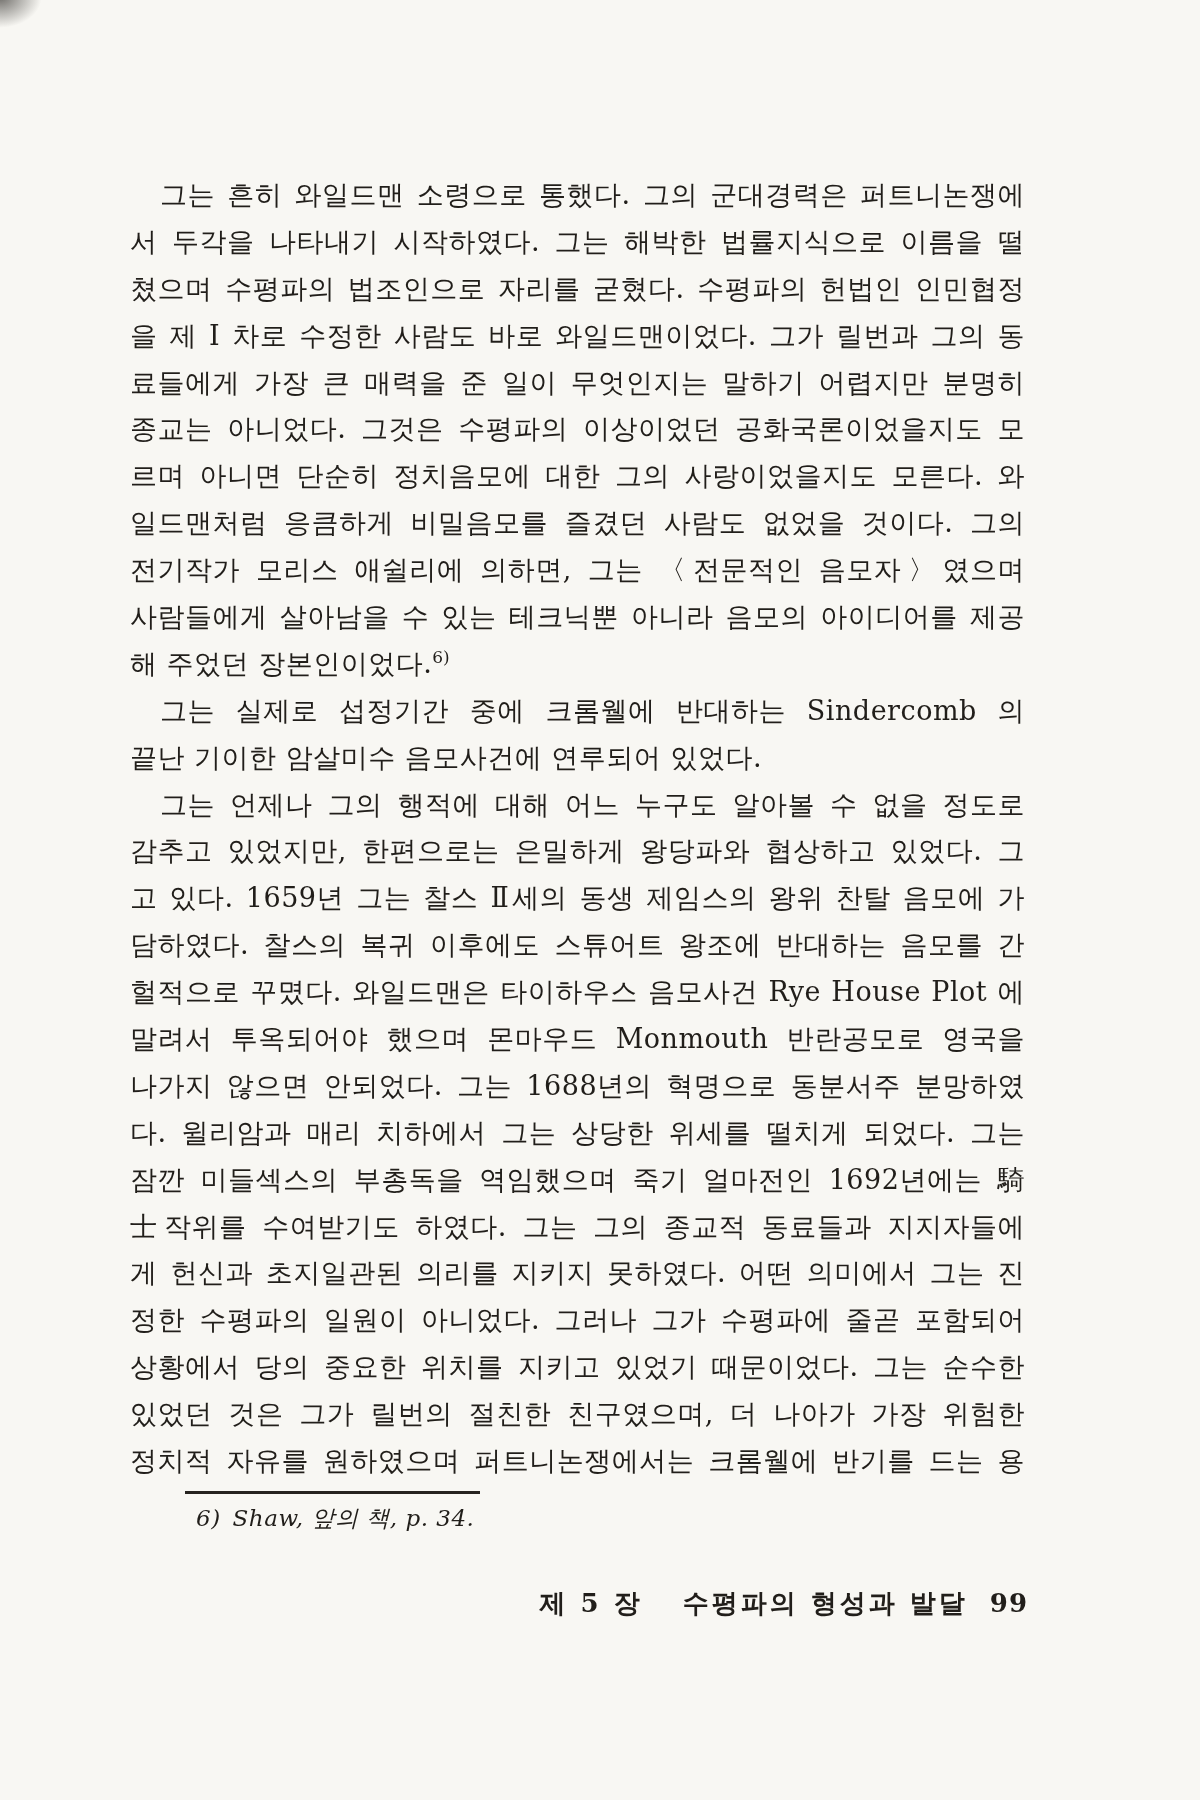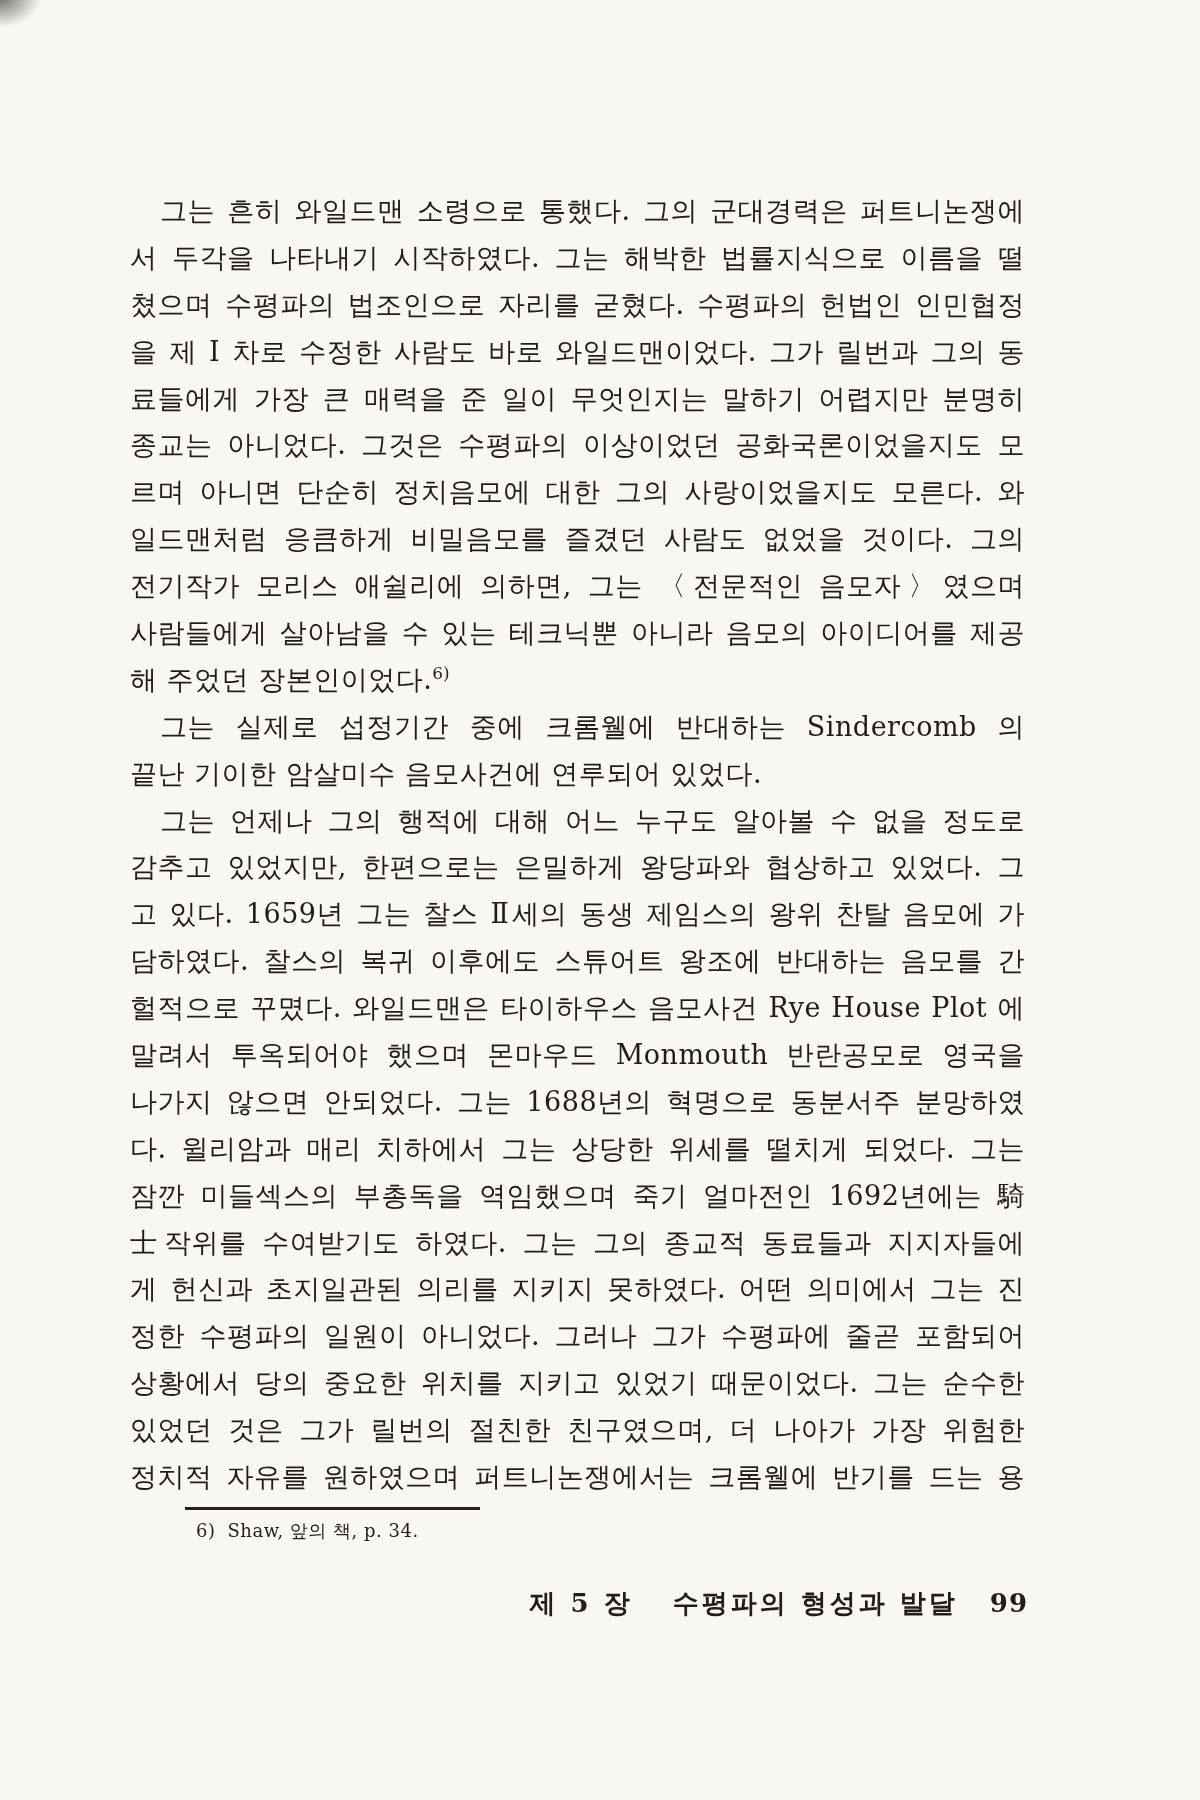--- a/index.html
+++ b/index.html
@@ -10,21 +10,21 @@
     font-family:"DejaVu Serif","Liberation Serif",serif;
     color:#211e1a;
     overflow:hidden;
   }
   .smudge{
     position:absolute;left:-18px;top:-16px;width:60px;height:44px;
     background:radial-gradient(ellipse at 30% 30%, rgba(40,38,34,.65), rgba(40,38,34,0) 70%);
     pointer-events:none;
   }
   .body-text{
-    position:absolute;left:130px;top:188px;width:895px;
+    position:absolute;left:130px;top:172px;width:895px;
   }
   .line{
     font-size:27px;
     line-height:46.9px;
     height:46.9px;
     letter-spacing:.5px;
     text-align:justify;
     text-align-last:justify;
     word-break:keep-all;
     white-space:normal;
@@ -32,30 +32,30 @@
   }
   .line.short{text-align-last:left;}
   .line.indent{text-indent:30px;}
   .fnref{font-size:17px;vertical-align:super;line-height:0;letter-spacing:0;}
   .fnrule{
     margin:6px 0 0 55px;width:295px;height:0;
     border-top:3px solid #26231f;
   }
   .footnote{
     margin:9px 0 0 66px;
-    font-size:18px;letter-spacing:.5px;
+    font-size:23px;letter-spacing:.5px;font-style:italic;
   }
   .footnote .marker{margin-right:12px;}
   .page-footer{
     position:absolute;top:1586px;right:172px;
     font-size:26px;font-weight:bold;letter-spacing:3px;
     white-space:nowrap;
   }
   .page-footer .title{margin-left:40px;}
-  .page-footer .num{margin-left:32px;letter-spacing:1px;}
+  .page-footer .num{margin-left:22px;letter-spacing:1px;}
 </style>
 </head>
 <body>
 
 <div class="page">
   <div class="smudge"></div>
 
   <div class="body-text">
     <div class="line indent">그는 흔히 와일드맨 소령으로 통했다. 그의 군대경력은 퍼트니논쟁에</div>
     <div class="line">서 두각을 나타내기 시작하였다. 그는 해박한 법률지식으로 이름을 떨</div>

